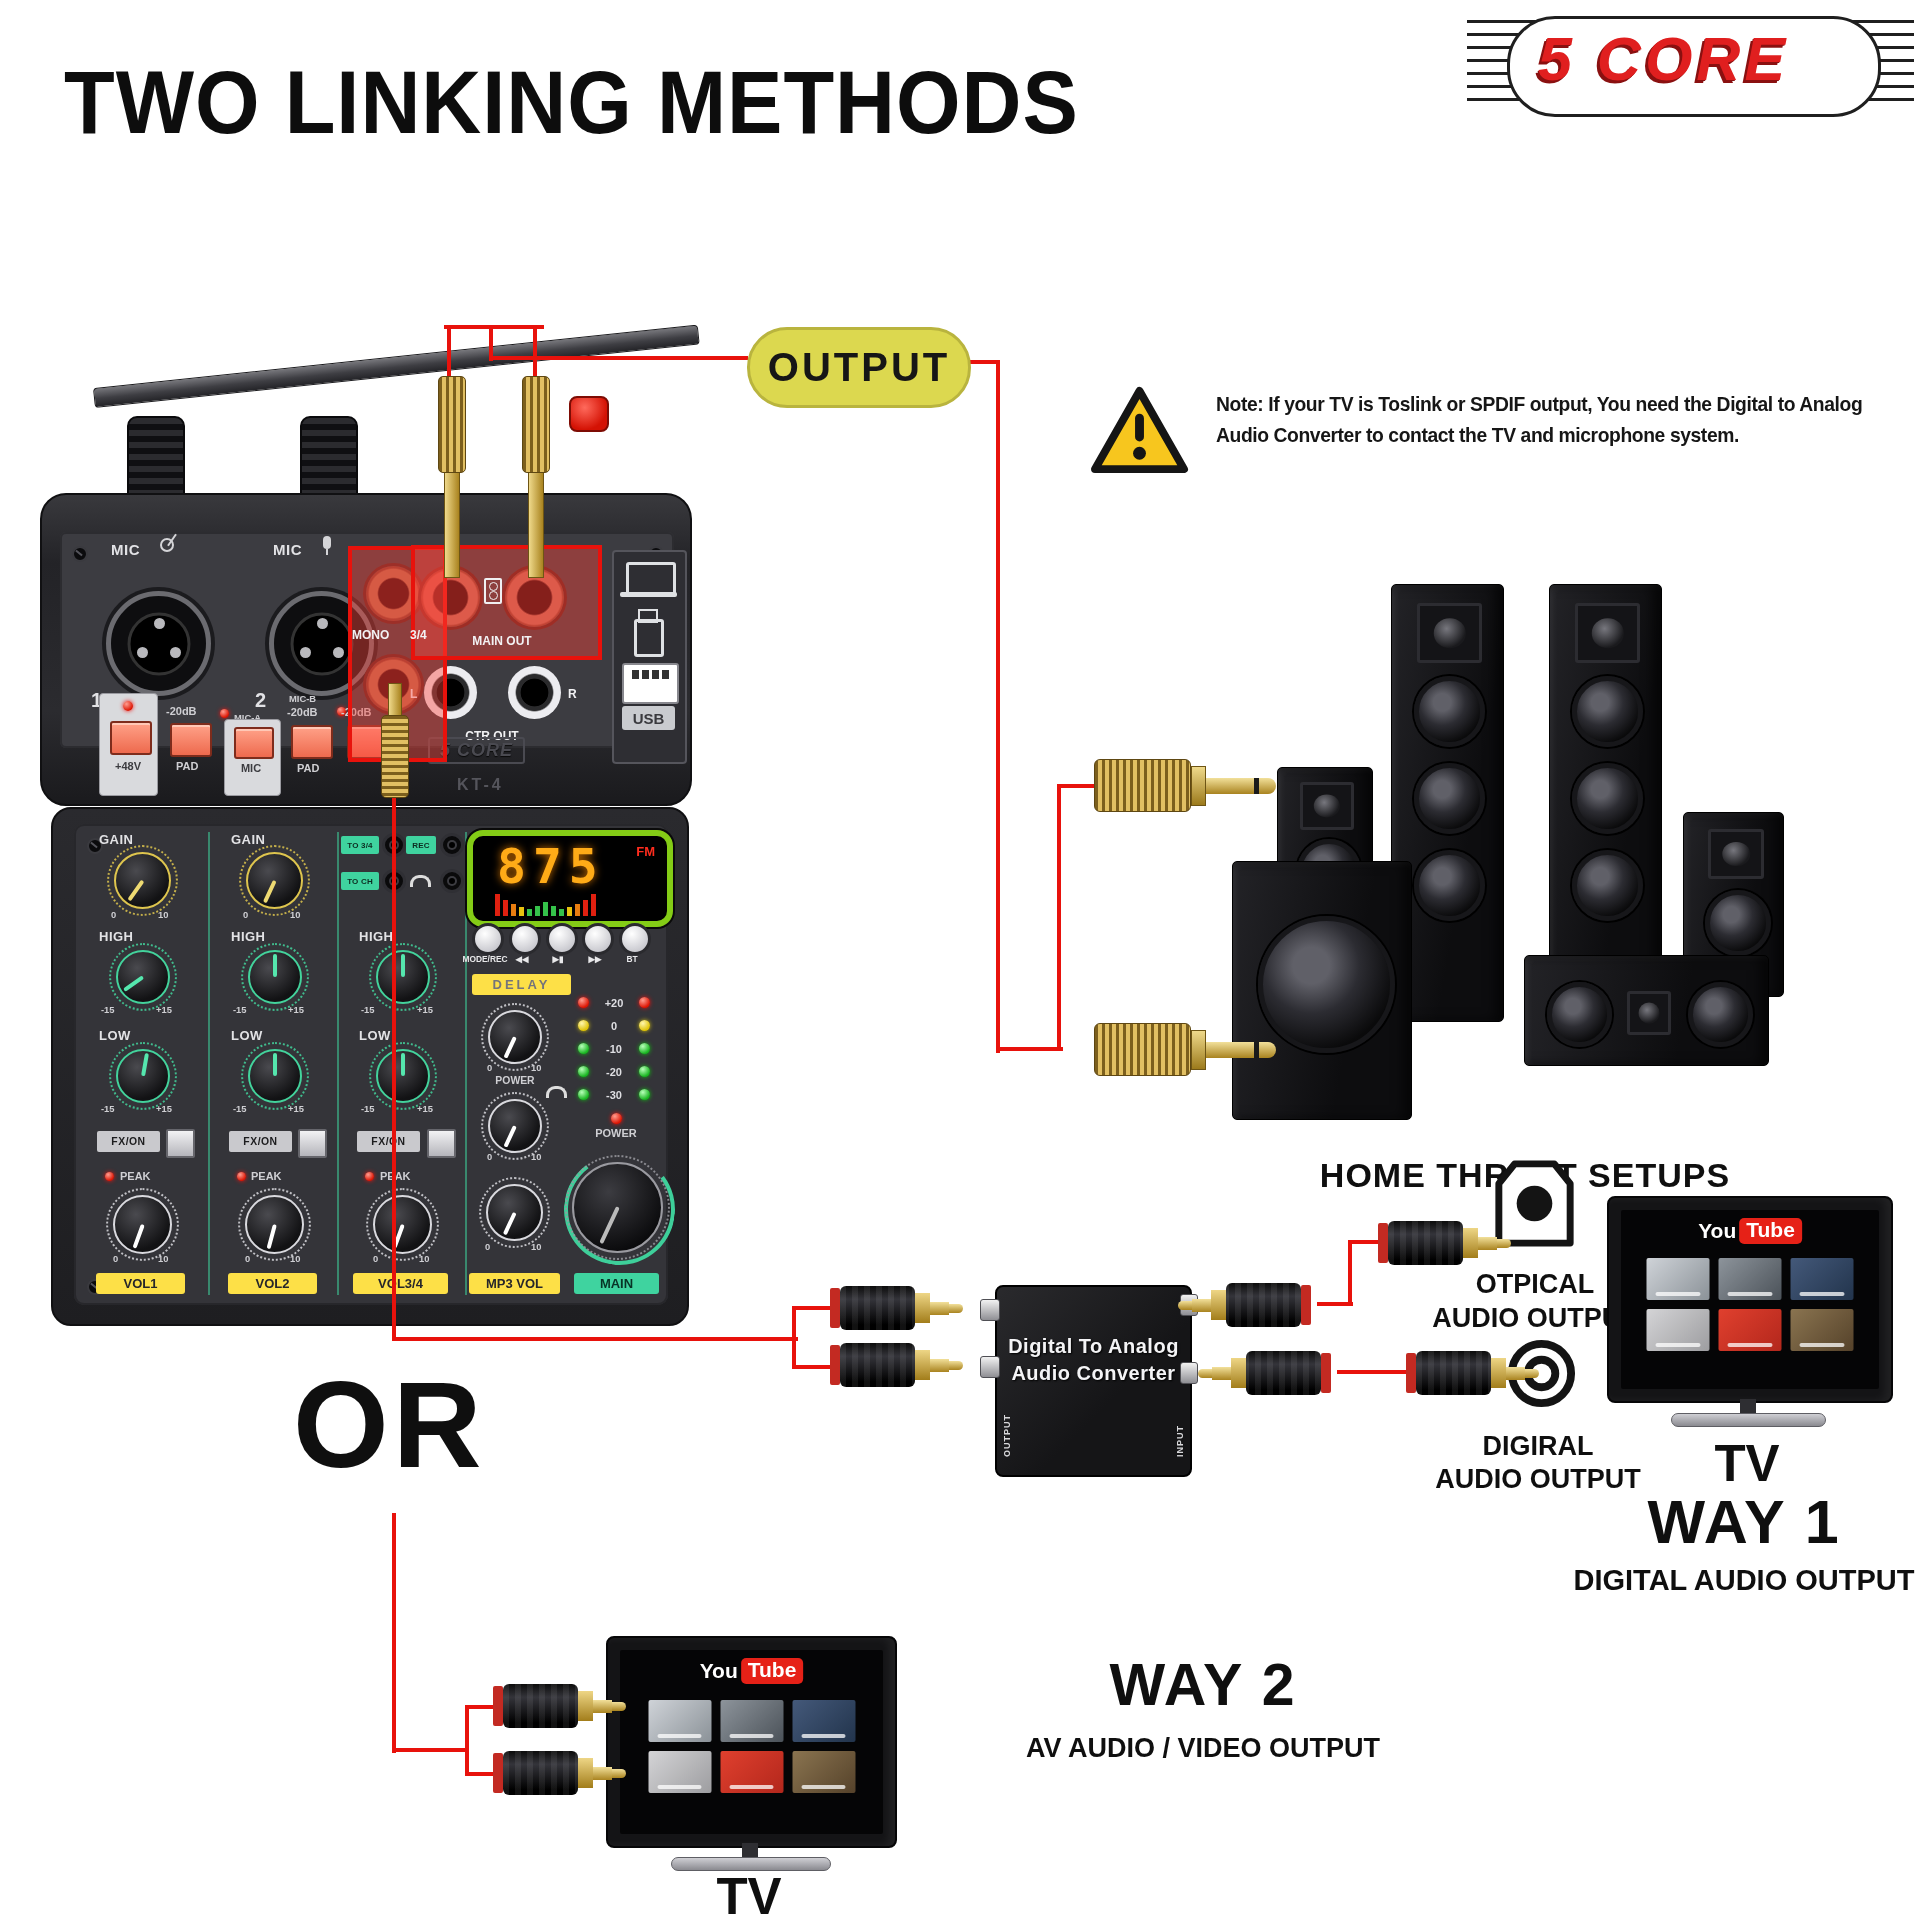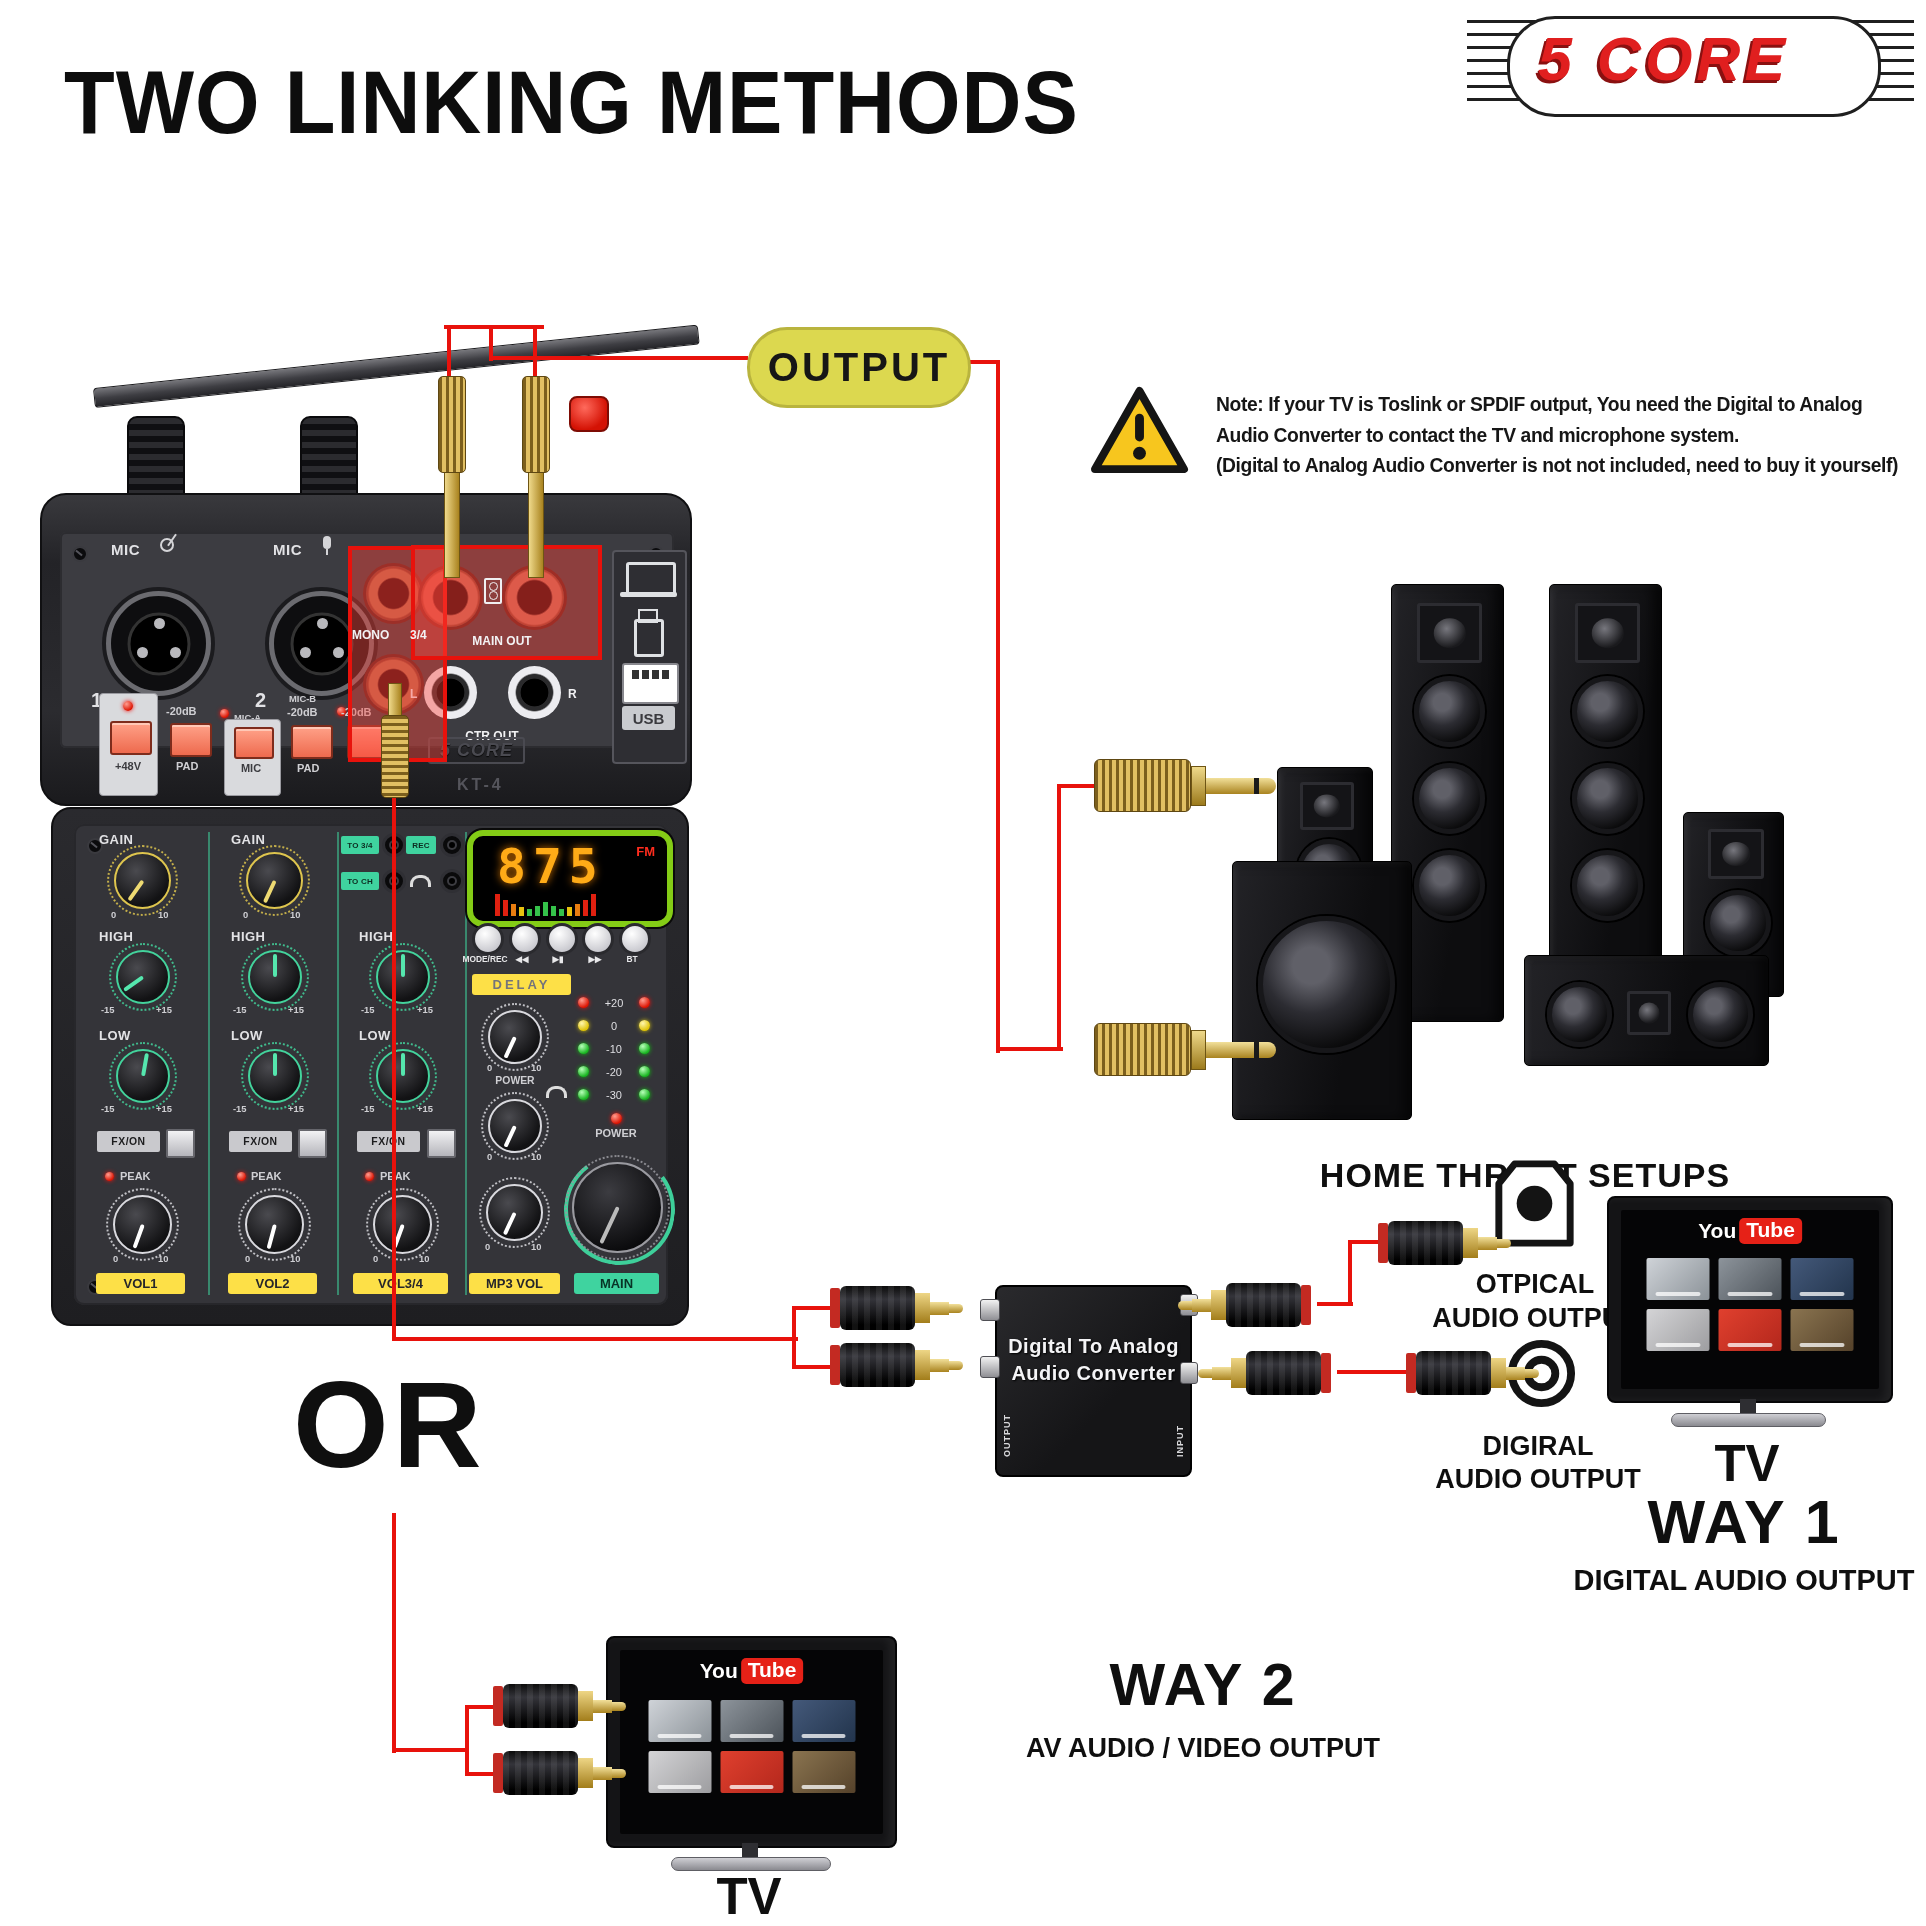--- a/index.html
+++ b/index.html
@@ -89,21 +89,21 @@
   .spec i:nth-child(1){height:22px;background:#e02010}.spec i:nth-child(2){height:16px;background:#e02010}
   .spec i:nth-child(3){height:12px;background:#e87d10}.spec i:nth-child(4){height:9px;background:#e8c310}
   .spec i:nth-child(5){height:7px}.spec i:nth-child(6){height:10px}.spec i:nth-child(7){height:14px}
   .spec i:nth-child(8){height:10px}.spec i:nth-child(9){height:7px}
   .spec i:nth-child(10){height:9px;background:#e8c310}.spec i:nth-child(11){height:12px;background:#e87d10}
   .spec i:nth-child(12){height:16px;background:#e02010}.spec i:nth-child(13){height:22px;background:#e02010}
   .tbtn{position:absolute;width:26px;height:26px;border-radius:50%;border:3px solid #2a2a2e;
         background:radial-gradient(circle at 38% 30%,#fff,#c9c9cf 75%)}
   .tlab{position:absolute;font-size:8.4px;font-weight:bold;color:#e8e8ea;text-align:center;transform:translateX(-50%);white-space:nowrap}
   .mrow{display:flex;align-items:center;gap:4px;height:21px}
-  .mrow .lbl{width:42px;text-align:center;font-size:11px;font-weight:normal;color:#dfdfe3}
+  .mrow .lbl{width:42px;text-align:center;font-size:11px;font-weight:bold;color:#dfdfe3}
   .mled{width:11px;height:11px;border-radius:50%}
   .hp{position:absolute;width:15px;height:9px;border:3px solid #ddd;border-bottom:none;border-radius:9px 9px 0 0}
   .screw{position:absolute;width:12px;height:12px;border-radius:50%;background:#0b0b0d;border:2px solid #3a3a3f}
   .screw::after{content:"";position:absolute;left:1px;top:4px;width:8px;height:2px;background:#55555c;transform:rotate(40deg)}
 
   
   .goldknurl{position:absolute;z-index:45;border-radius:5px;border:1px solid #5e4712;
      background:repeating-linear-gradient(90deg,#7c5f1d 0 3px,#e2c063 3px 7px)}
   .goldknurl.h{background:repeating-linear-gradient(180deg,#7c5f1d 0 3px,#e2c063 3px 7px)}
   .goldshaft{position:absolute;z-index:44;background:linear-gradient(90deg,#efd98b,#a9831f);border:1px solid #6e5514}
@@ -176,21 +176,20 @@
     <span class="txt">5 CORE</span>
   </div>
 
   <svg class="abs" style="left:1089px;top:384px" width="101" height="93" viewBox="0 0 102 94">
     <path d="M51 7 L96 86 L6 86 Z" fill="#f7c61e" stroke="#151515" stroke-width="8" stroke-linejoin="round"></path>
     <rect x="46.5" y="30" width="9" height="28" rx="4.5" fill="#151515"></rect>
     <circle cx="51" cy="70" r="6.5" fill="#151515"></circle>
   </svg>
   <div class="abs note-line" style="left:1216px;top:394px">Note: If your TV is Toslink or SPDIF output, You need the Digital to Analog</div>
   <div class="abs note-line" style="left:1216px;top:425px">Audio Converter to contact the TV and microphone system.</div>
-  <div class="abs note-line" style="left:1216px;top:455px">(Digital to Analog Audio Converter is not not included, need to buy it yourself)</div>
 
   <div class="abs" style="left:1153px;top:569px;width:747px;height:594px">
     <div class="spkbox" style="left:238px;top:15px;width:111px;height:436px">
       <div class="twt" style="left:25px;top:18px;width:59px;height:54px"></div>
       <div class="drv" style="left:22px;top:91px;width:61px;height:61px"></div>
       <div class="drv" style="left:22px;top:178px;width:61px;height:61px"></div>
       <div class="drv" style="left:22px;top:265px;width:61px;height:61px"></div>
     </div>
     <div class="spkbox" style="left:396px;top:15px;width:111px;height:436px">
       <div class="twt" style="left:25px;top:18px;width:59px;height:54px"></div>

